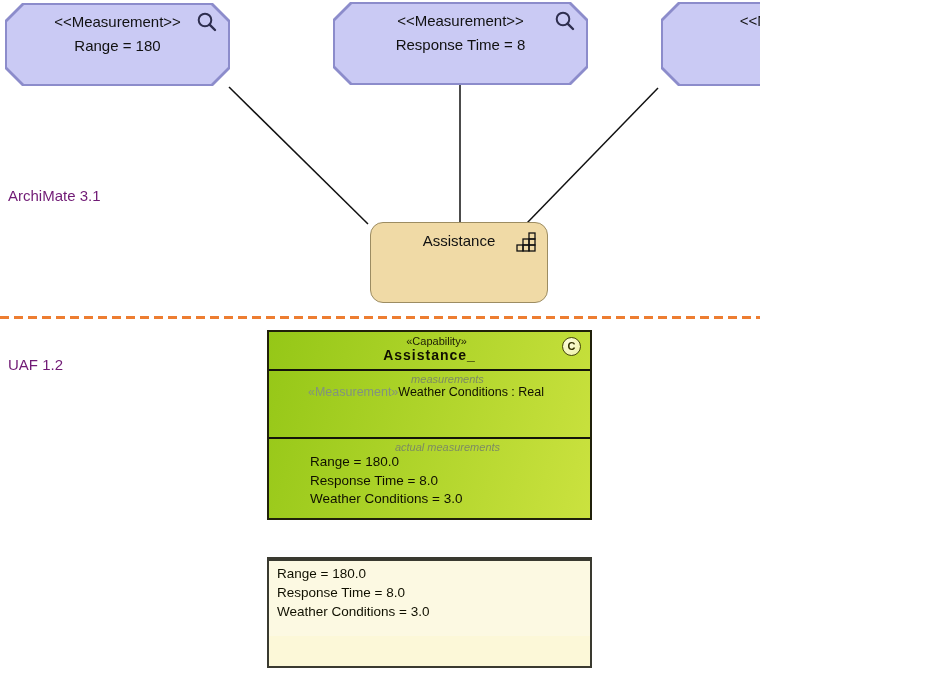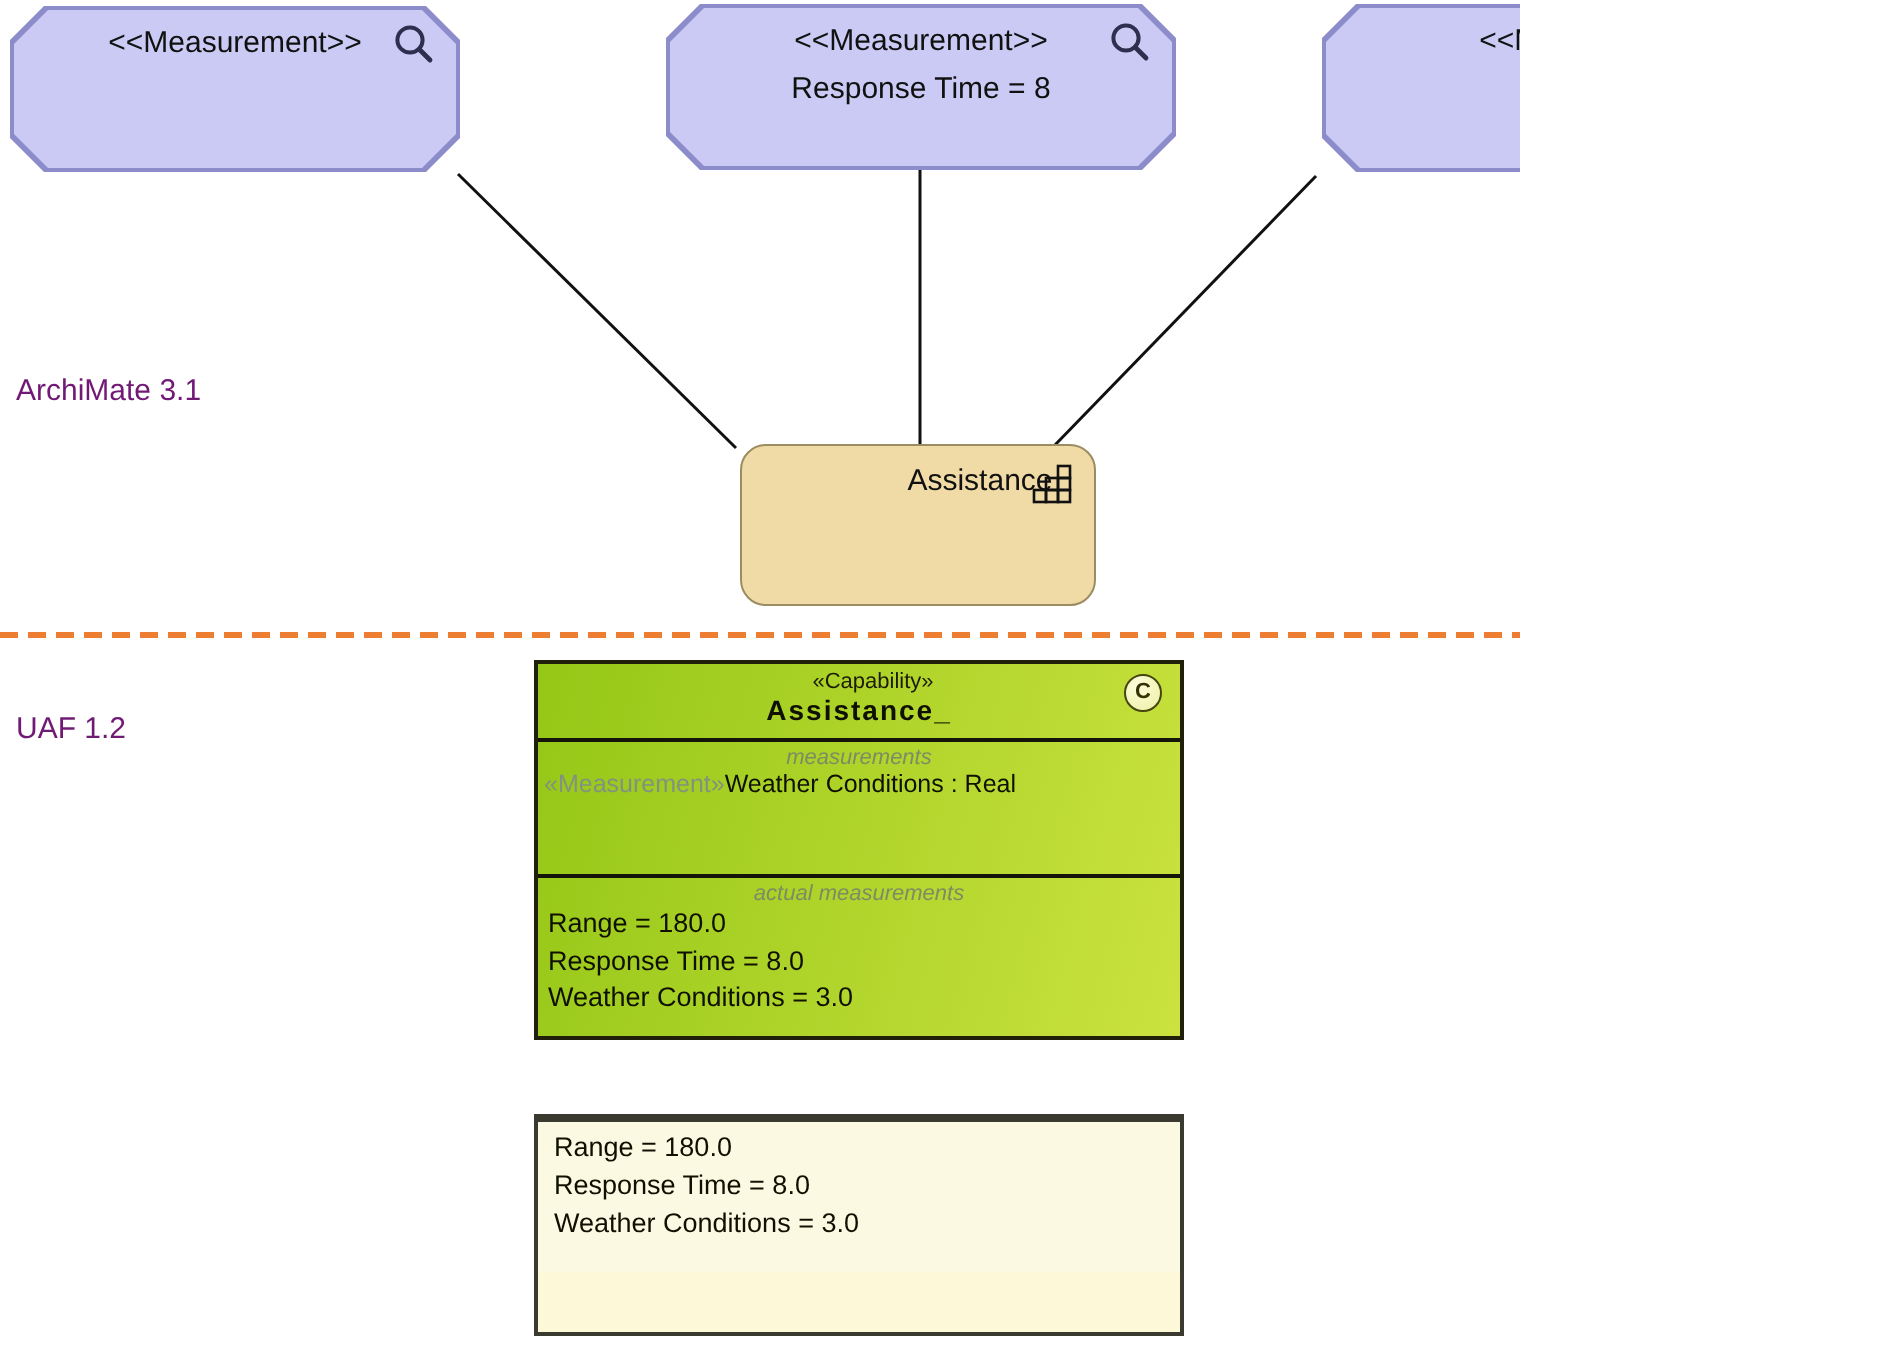--- a/index.html
+++ b/index.html
@@ -29,39 +29,39 @@
   .divider{
     position:absolute;left:0;top:316px;width:947px;height:3px;
     background:repeating-linear-gradient(to right,#ED7D31 0 9px,transparent 9px 14px);
   }
 
   
   .cap-box{
     position:absolute;left:370px;top:222px;width:178px;height:81px;
     background:#F0DAA6;border:1.5px solid #9C8C62;border-radius:13px;box-sizing:border-box;
   }
-  .cap-title{position:absolute;left:0;top:9px;width:100%;text-align:center;font-size:15px;color:#111;margin-left:31px;}
+  .cap-title{position:absolute;left:0;top:9px;width:100%;text-align:center;font-size:15px;color:#111;}
   .cap-icon{position:absolute;top:9px;right:9px;}
 
   
   .uaf-class{
     position:absolute;left:267px;top:330px;width:325px;height:190px;box-sizing:border-box;
     border:2px solid #20200a;
     background:linear-gradient(105deg,#95C717 0%,#CBE23F 100%);
   }
   .uaf-class .hdr{position:relative;height:37px;text-align:center;}
   .stereo{font-size:11px;color:#1c1c06;padding-top:3px;margin-left:14px;}
   .cls-name{font-size:14px;font-weight:bold;letter-spacing:1px;color:#101000;}
   .c-badge{
     position:absolute;top:5px;right:9px;width:19px;height:19px;border-radius:50%;
     background:radial-gradient(circle at 35% 30%,#fdfdde,#ecf0a0);
     border:1.5px solid #45450f;box-sizing:border-box;
     font-size:11px;font-weight:bold;color:#333300;text-align:center;line-height:16px;
   }
-  .compartment{border-top:2px solid #14140a;box-sizing:border-box;}
+  .compartment{border-top:2px solid #14140a;box-sizing:border-box;padding-left:36px;}
   .comp-label{font-size:11px;font-style:italic;color:#7d8c62;text-align:center;padding-top:2px;}
   .comp-meas{height:68px;}
   .comp-meas .row{font-size:12.5px;line-height:14.5px;padding-left:3px;white-space:nowrap;}
   .row .prefix{color:#82927f;}
   .row .txt{color:#101000;}
   .comp-act{height:83px;}
   .comp-act .row{font-size:13.5px;line-height:18.5px;padding-left:5px;color:#101000;}
 
   
   .aps-box{
@@ -84,20 +84,21 @@
     <line x1="460" y1="85" x2="460" y2="222" stroke="#111" stroke-width="1.5"></line>
     <line x1="658" y1="88" x2="527" y2="223" stroke="#111" stroke-width="1.5"></line>
   </svg>
 
   <div class="meas-box" style="left:5px;top:3px;width:225px;height:83px;">
     <div class="octo-border">
         <div class="octo-fill"></div>
       </div>
     <div class="meas-text">
       <div>&lt;&lt;Measurement&gt;&gt;</div>
+      <div>Range = 180</div>
     </div>
     <svg class="magnifier" width="22" height="22" viewBox="0 0 22 22">
       <circle cx="9" cy="9" r="6.3" fill="none" stroke="#2e2e4e" stroke-width="2"></circle>
       <line x1="13.6" y1="13.6" x2="19" y2="19" stroke="#2e2e4e" stroke-width="2.4" stroke-linecap="round"></line>
     </svg>
   </div>
 
   <div class="meas-box" style="left:333px;top:2px;width:255px;height:83px;">
     <div class="octo-border">
         <div class="octo-fill"></div>

